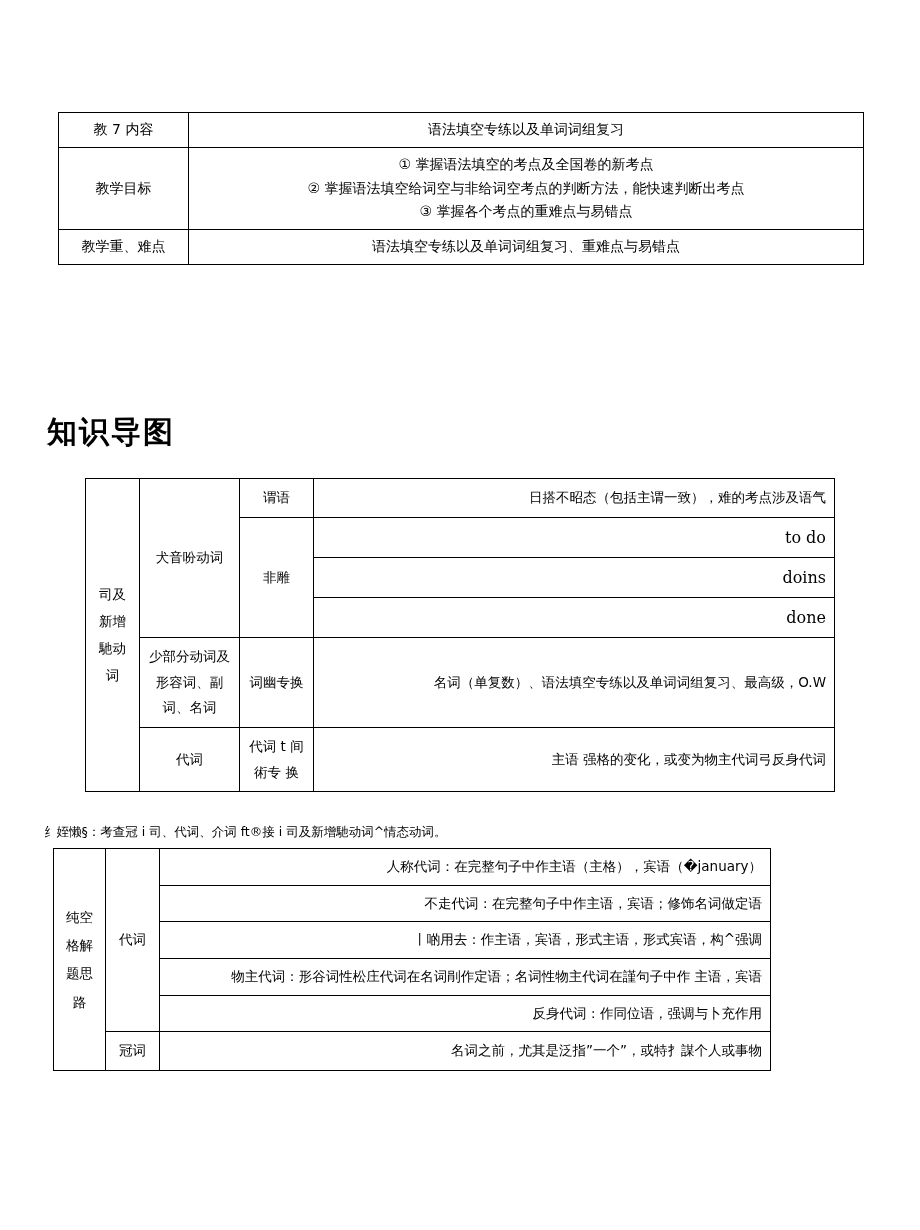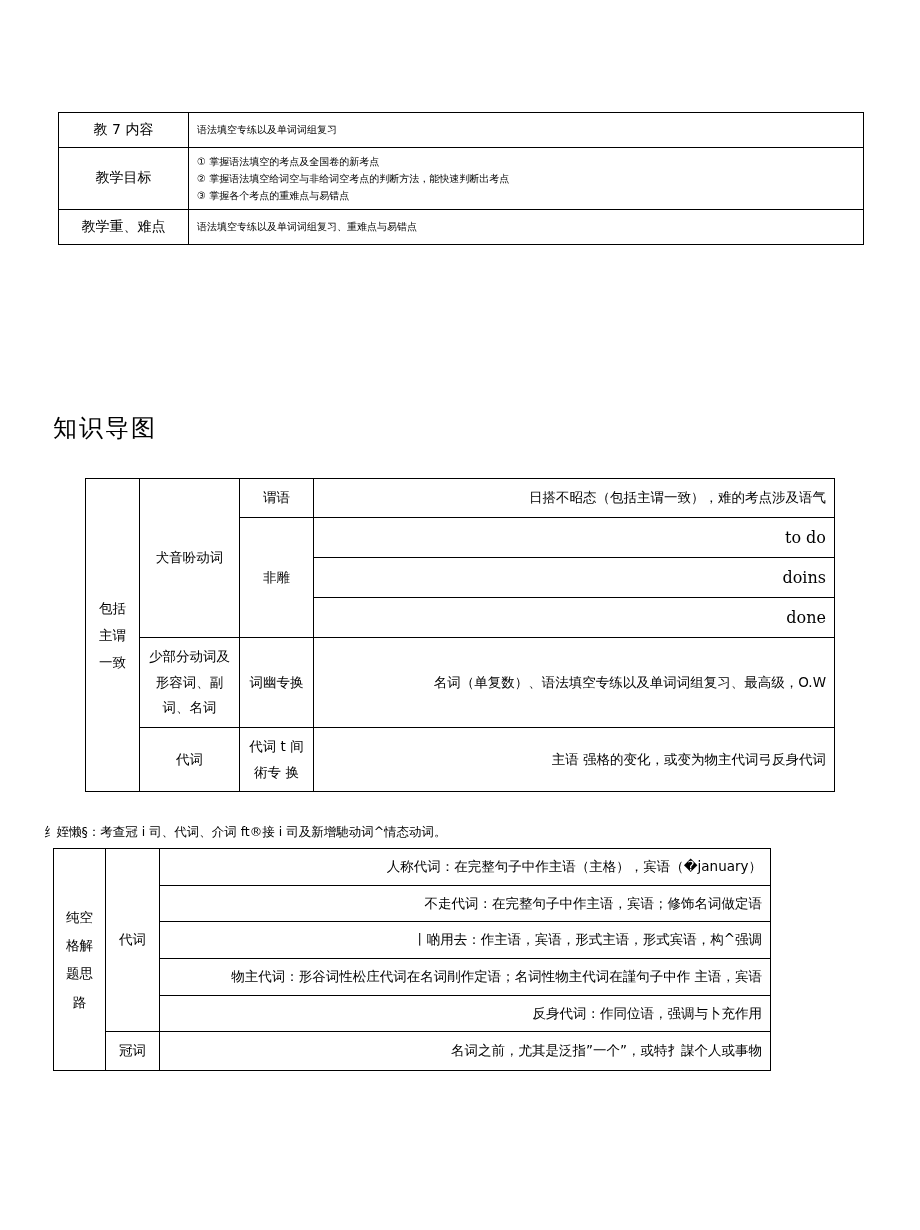--- a/index.html
+++ b/index.html
@@ -42,36 +42,36 @@
     left: 58px;
     top: 112px;
     width: 806px;
   }
   #lesson-table td.label {
     text-align: center;
     width: 130px;
     font-size: 14px;
   }
   #lesson-table td.value {
-    text-align: left;
-    font-size: 10px;
+    text-align: center;
+    font-size: 14px;
   }
   #lesson-table td.value .line {
     display: block;
     white-space: nowrap;
   }
 
   
   #section-heading {
     position: absolute;
-    left: 53px;
+    left: 47px;
     top: 412px;
-    font-size: 24px;
+    font-size: 30px;
     letter-spacing: 2px;
-    font-weight: normal;
+    font-weight: bold;
     font-family: "DejaVu Sans", "Liberation Sans", sans-serif;
   }
 
   
   #mindmap-table {
     position: absolute;
     left: 85px;
     top: 478px;
     width: 750px;
   }
@@ -187,21 +187,21 @@
 
   <table class="doc-table" id="mindmap-table">
     <colgroup>
       <col style="width:54px">
       <col style="width:100px">
       <col style="width:74px">
       <col>
     </colgroup>
     <tbody>
       <tr>
-        <td class="col1" rowspan="6">包括主谓一致</td>
+        <td class="col1" rowspan="6">司及新增馳动词</td>
         <td class="col2 big-label" rowspan="4">犬音吩动词</td>
         <td class="col3">谓语</td>
         <td class="col4">日搭不昭态（包括主谓一致），难的考点涉及语气</td>
       </tr>
       <tr>
         <td class="col3" rowspan="3">非雕</td>
         <td class="col4 serif">to do</td>
       </tr>
       <tr>
         <td class="col4 serif">doins</td>

